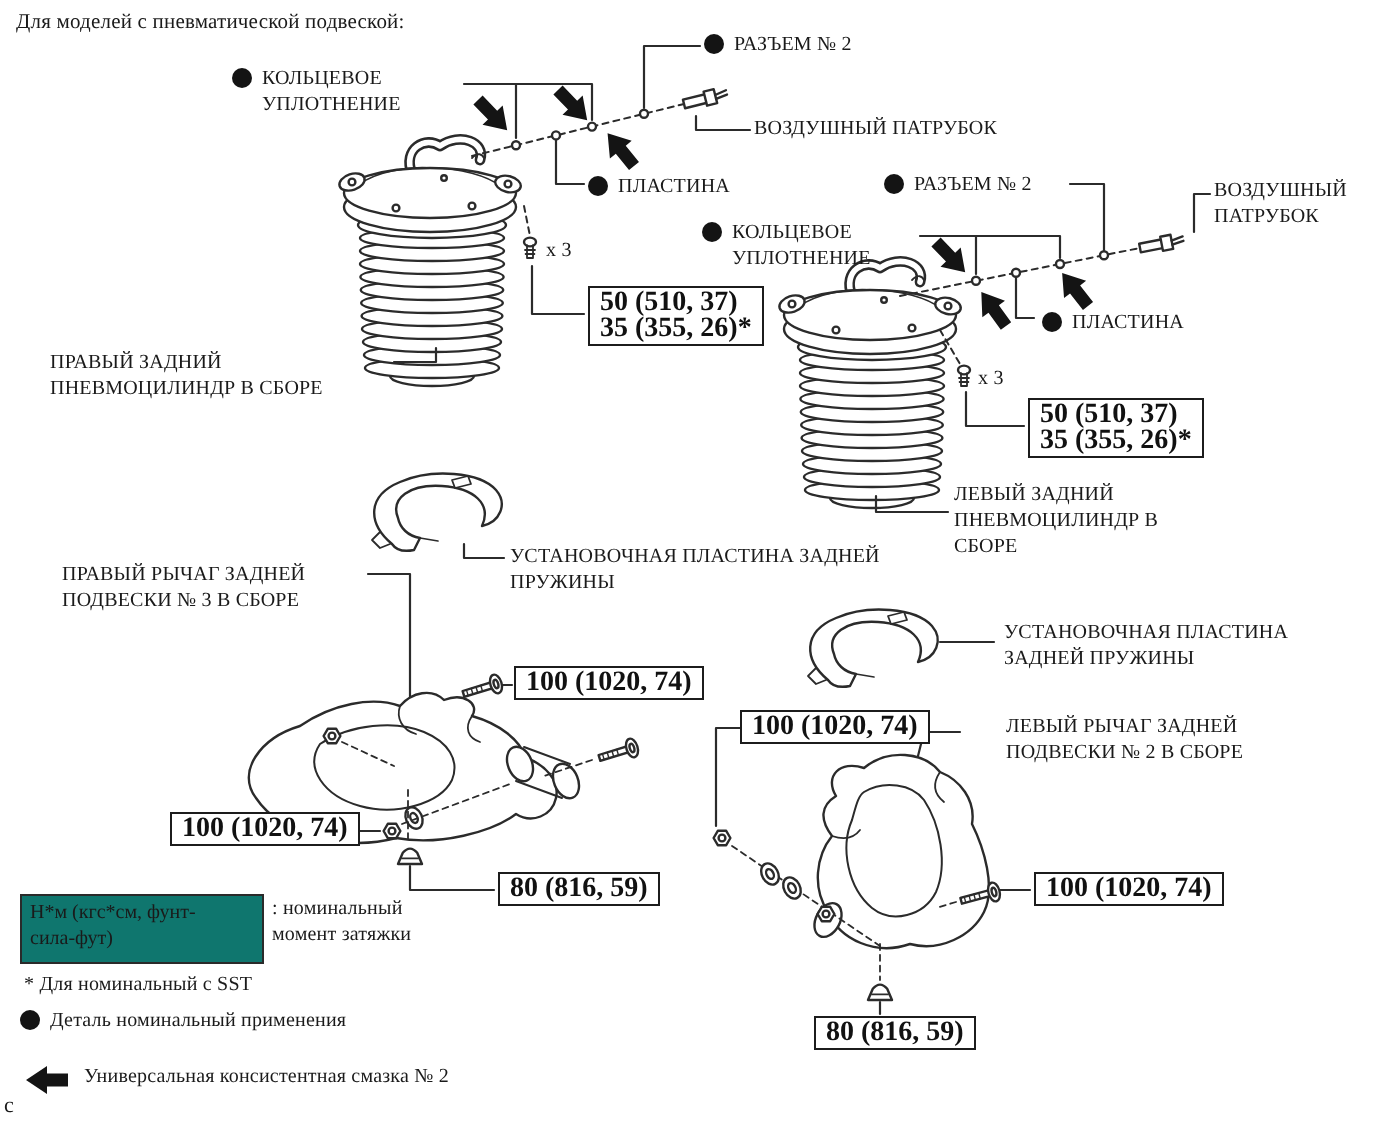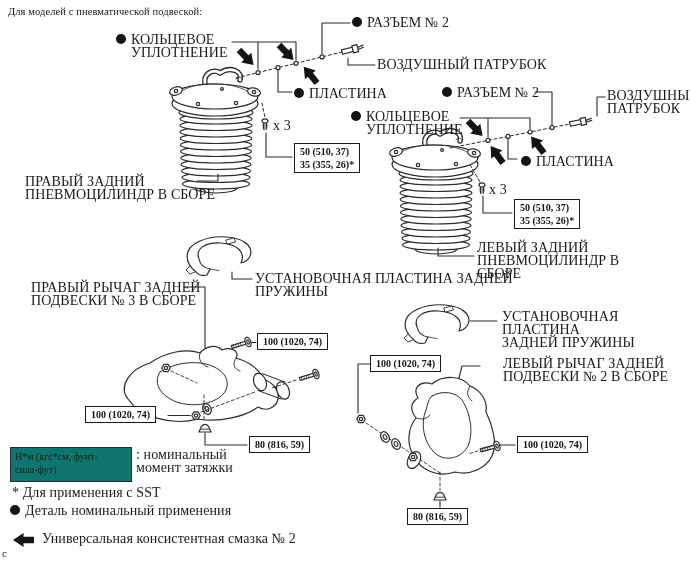--- a/index.html
+++ b/index.html
@@ -2,29 +2,29 @@
 <html><head>
 <meta charset="utf-8">
 <style>
   html,body{margin:0;padding:0;background:#ffffff;}
   #stage{
     position:relative;width:690px;height:564px;background:#fff;overflow:hidden;
     font-family:Liberation Serif, serif;color:#1a1a1a;
   }
   svg.art{position:absolute;left:0;top:0;}
   .lbl{
-    position:absolute;font-size:14px;line-height:13px;white-space:pre-line;
+    position:absolute;font-size:10px;line-height:13px;white-space:pre-line;
     letter-spacing:0.1px;color:#1a1a1a;
   }
   .title{font-size:10.5px;}
   .withdot{display:flex;align-items:flex-start;}
   .dot{width:10px;height:10px;border-radius:50%;background:#141414;margin:1px 5px 0 0;flex:none;}
   .tq{
     position:absolute;border:1.5px solid #1c1c1c;background:#fff;
-    font-size:10px;font-weight:bold;line-height:13px;padding:1px 5px;
+    font-size:14px;font-weight:bold;line-height:13px;padding:1px 5px;
     white-space:pre-line;color:#111;
   }
   .legendbox{
     position:absolute;left:10px;top:447px;width:112px;height:29px;
     border:1.8px solid #2a2a2a;background:#0f766e;font-size:10px;line-height:13px;
     padding:2px 4px;white-space:pre-line;
   }
   .pagec{position:absolute;left:2px;top:547px;font-size:11px;}
 </style>
 </head>
@@ -273,20 +273,20 @@
   <div class="lbl" style="left:483px;top:357px;margin-left:20px;">ЛЕВЫЙ РЫЧАГ ЗАДНЕЙ
 ПОДВЕСКИ № 2 В СБОРЕ</div>
   <div class="tq" style="left:370px;top:355px;">100 (1020, 74)</div>
   <div class="tq" style="left:517px;top:436px;">100 (1020, 74)</div>
   <div class="tq" style="left:407px;top:508px;">80 (816, 59)</div>
 
   <div class="legendbox">Н*м (кгс*см, фунт-
 сила-фут)</div>
   <div class="lbl" style="left:136px;top:448px;">: номинальный
 момент затяжки</div>
-  <div class="lbl" style="left:12px;top:486px;">* Для применения с SST</div>
+  <div class="lbl" style="left:12px;top:486px;">* Для номинальный с SST</div>
   <div class="lbl withdot" style="left:10px;top:504px;">
     <span class="dot"></span>
     <span>Деталь номинальный применения</span>
   </div>
   <div class="lbl" style="left:42px;top:532px;">Универсальная консистентная смазка № 2</div>
   <div class="pagec">c</div>
 </div>
 
 </body></html>

